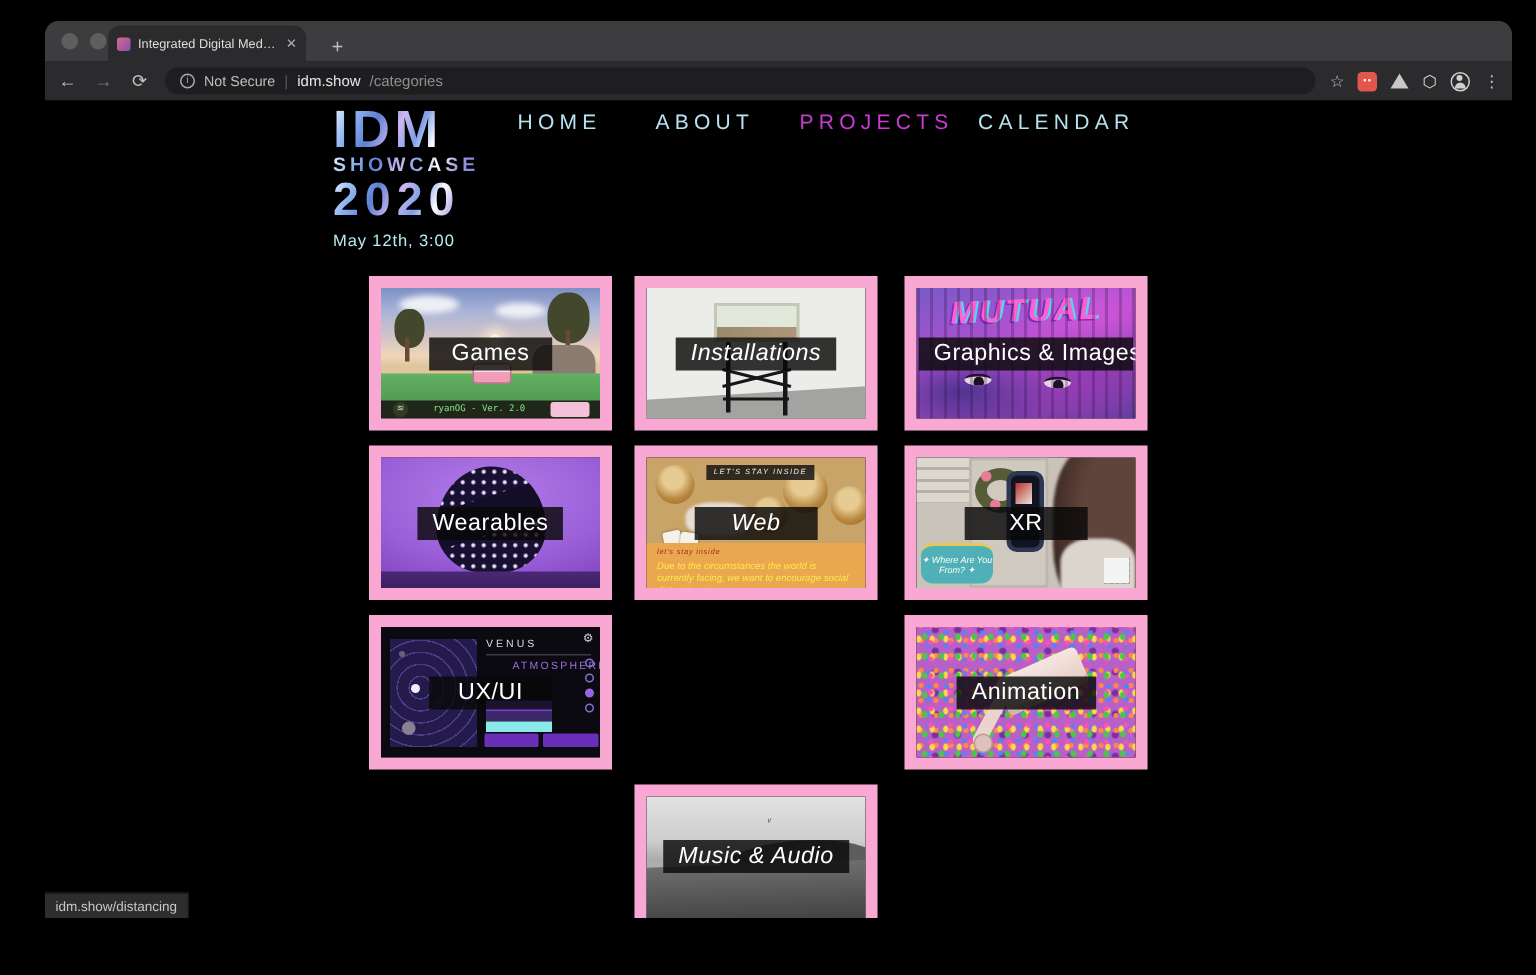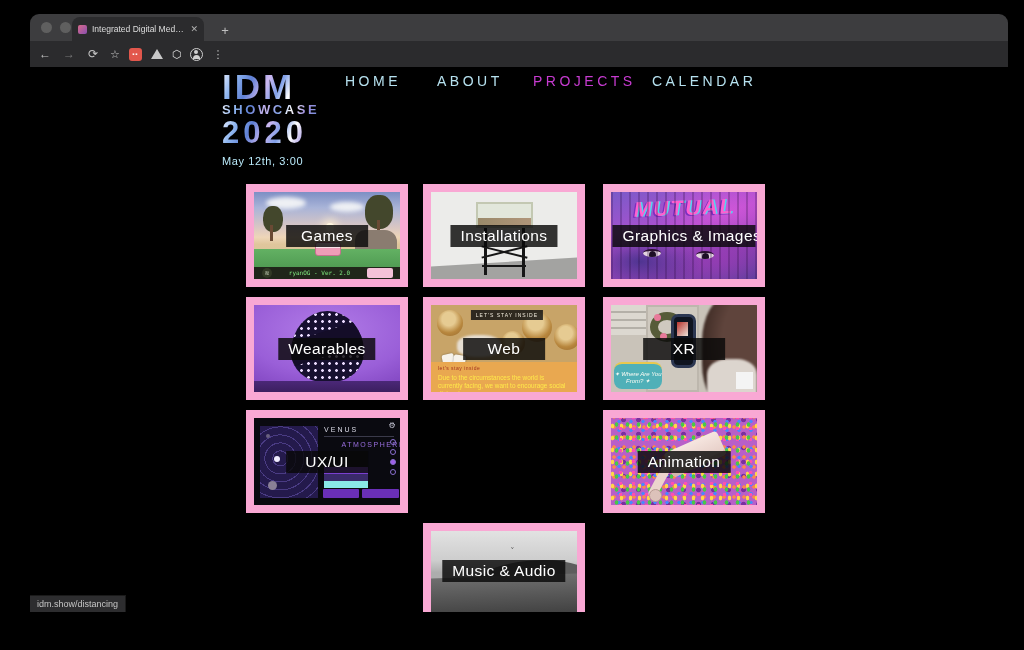--- a/index.html
+++ b/index.html
@@ -69,21 +69,21 @@
 
   
   .tile { position:absolute; width:162px; height:103px; border:8px solid #f9a8d4;
     background:#111; overflow:hidden; box-shadow:0 1px 5px rgba(0,0,0,.9); }
   .scene { position:absolute; inset:0; }
   .cat-label { position:absolute; left:50%; top:50%; transform:translate(-50%,-50%);
     background:rgba(8,8,8,.82); color:#fff; font-size:15.5px; font-weight:500;
     letter-spacing:.4px; padding:2px 10px; white-space:nowrap; min-width:56%;
     max-width:98%; text-align:center; }
   .r1 { top:117px; } .r2 { top:230px; } .r3 { top:343px; } .r4 { top:456px; }
-  .c1 { left:216px; } .c2 { left:393px; } .c3 { left:573px; }
+  .c1 { left:216px; } .c2 { left:393px;font-style:italic; } .c3 { left:573px; }
 
   
   .g-sky { position:absolute; inset:0; background:linear-gradient(180deg,#7d8fc4 0%,
     #a9b4d8 18%,#d8c6c4 40%,#eed6b8 52%,#e0c69c 60%,#dcc59a 68%); }
   .g-cloud { position:absolute; background:#eef0f4; border-radius:50%; filter:blur(2px); }
   .g-sun { position:absolute; left:49%; top:36%; width:8px; height:8px; border-radius:50%;
     background:#fff6e0; box-shadow:0 0 8px 4px rgba(255,240,210,.8); }
   .g-tree { position:absolute; background:#43472c; border-radius:45%; }
   .g-trunk { position:absolute; width:3px; background:#6a4a34; }
   .g-eleph { position:absolute; right:2%; top:44%; width:42px; height:24px;
@@ -274,20 +274,27 @@
       <span class="tab-title">Integrated Digital Media Show</span>
       <span class="tab-x">✕</span>
     </div>
     <div class="newtab">+</div>
   </div>
 
   <div class="toolbar">
     <span class="nav-ic">←</span>
     <span class="nav-ic dim">→</span>
     <span class="nav-ic">⟳</span>
+    <div class="omnibox">
+      <span class="info-ic">i</span>
+      <span class="sec-label">Not Secure</span>
+      <span class="om-sep">|</span>
+      <span class="url-host">idm.show</span>
+        <span class="url-path">/categories</span>
+    </div>
     <div class="right-icons">
       <span class="star">☆</span>
       <span class="ext-red">▪▪</span>
       <span class="ext-tri"></span>
       <span class="ext-puzzle">⬡</span>
       <span class="avatar"></span>
       <span class="kebab">⋮</span>
     </div>
   </div>
 

